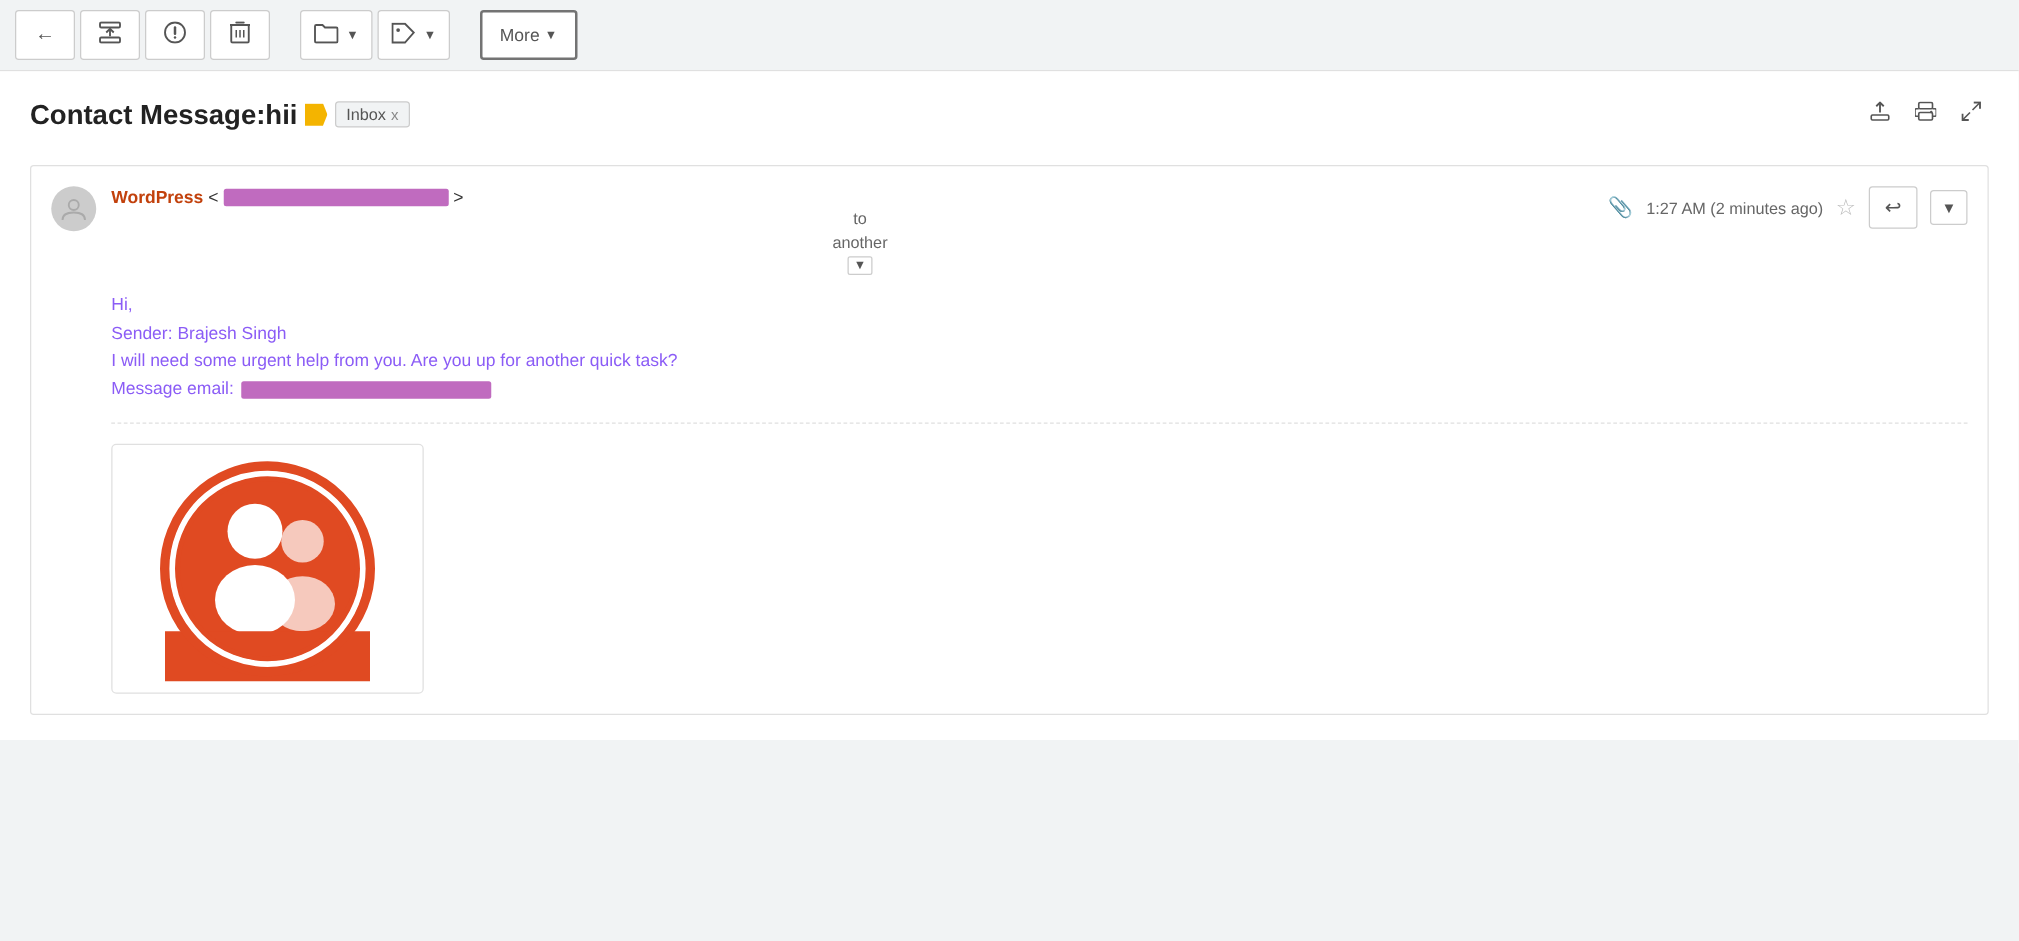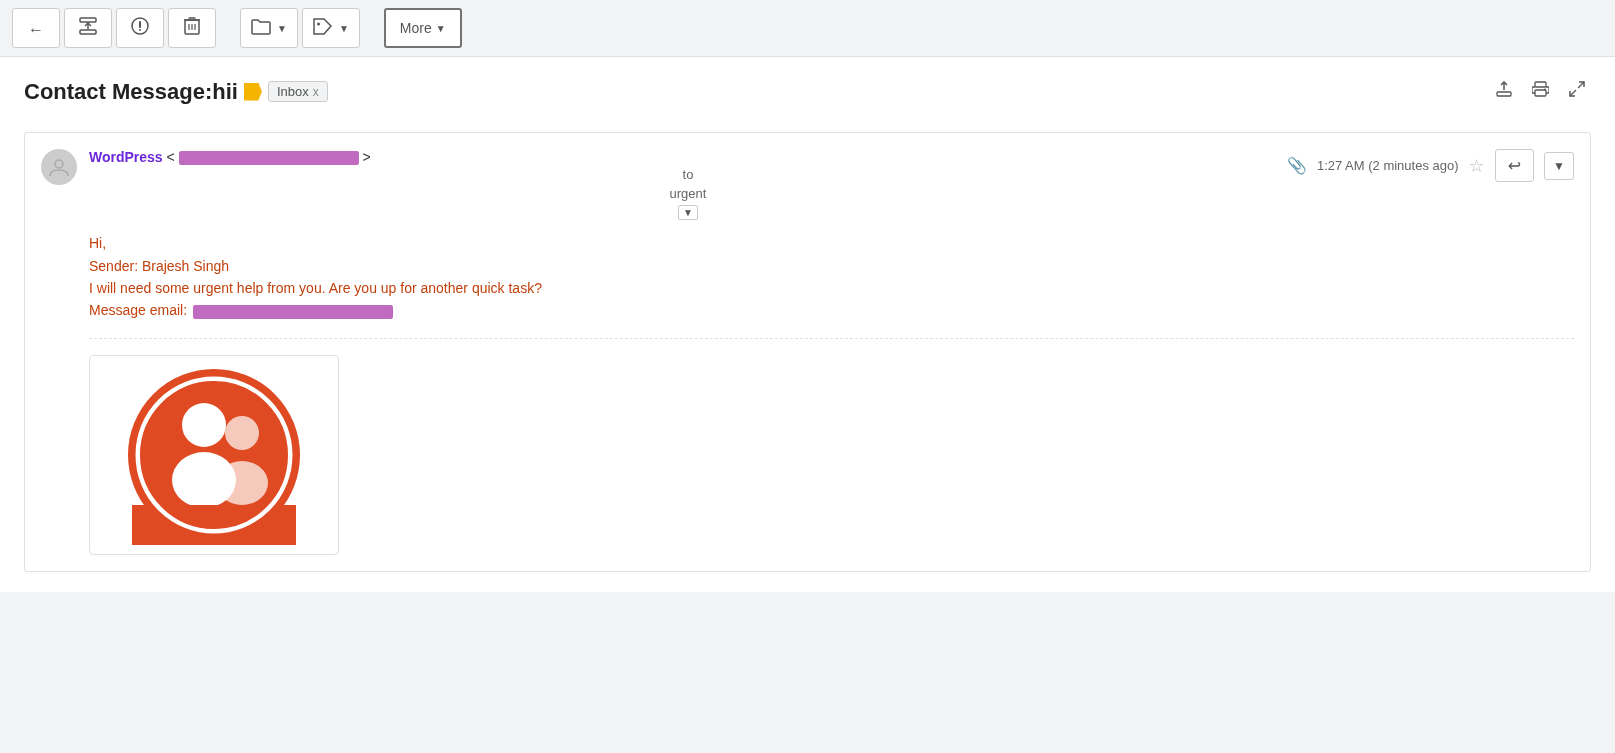--- a/index.html
+++ b/index.html
@@ -154,21 +154,21 @@
       color: #888;
       font-size: 20px;
     }
 
     .sender-info {
       flex: 1;
     }
 
     .sender-name {
       font-weight: bold;
-      color: #6d28d9;
+      color: #c2410c;
       font-size: 14px;
     }
 
     .to-row {
       font-size: 13px;
       color: #666;
       margin-top: 2px;
       display: flex;
       align-items: center;
       gap: 4px;
@@ -219,21 +219,21 @@
       border-radius: 3px;
       padding: 6px 8px;
       cursor: pointer;
       font-size: 12px;
       color: #555;
     }
 
     .email-body {
       margin-top: 8px;
       font-size: 14px;
-      color: #c2410c;
+      color: #8b5cf6;
       line-height: 1.6;
       padding-left: 48px;
     }
 
     .email-divider {
       border: none;
       border-top: 1px dashed #e0e0e0;
       margin: 16px 0 16px 48px;
     }
 
@@ -384,21 +384,21 @@
         <div>
           <span class="sender-name">WordPress</span>
           <span> &lt;</span>
           <span>
             <span style="display:inline-block; background:#c06bbf; width:180px; height:14px; border-radius:2px; vertical-align:middle;"></span>
           </span>
           <span>&gt;</span>
         </div>
         <div class="to-row">
           <span>to</span>
-          <span>urgent</span>
+          <span>another</span>
           <button class="to-dropdown-btn">▼</button>
         </div>
       </div>
 
       <div class="email-meta">
         <span style="font-size:16px;">📎</span>
         <span>1:27 AM (2 minutes ago)</span>
         <button class="star-btn" title="Star">☆</button>
         <button class="reply-btn-header" title="Reply">↩</button>
         <button class="more-btn-small" title="More">▼</button>

